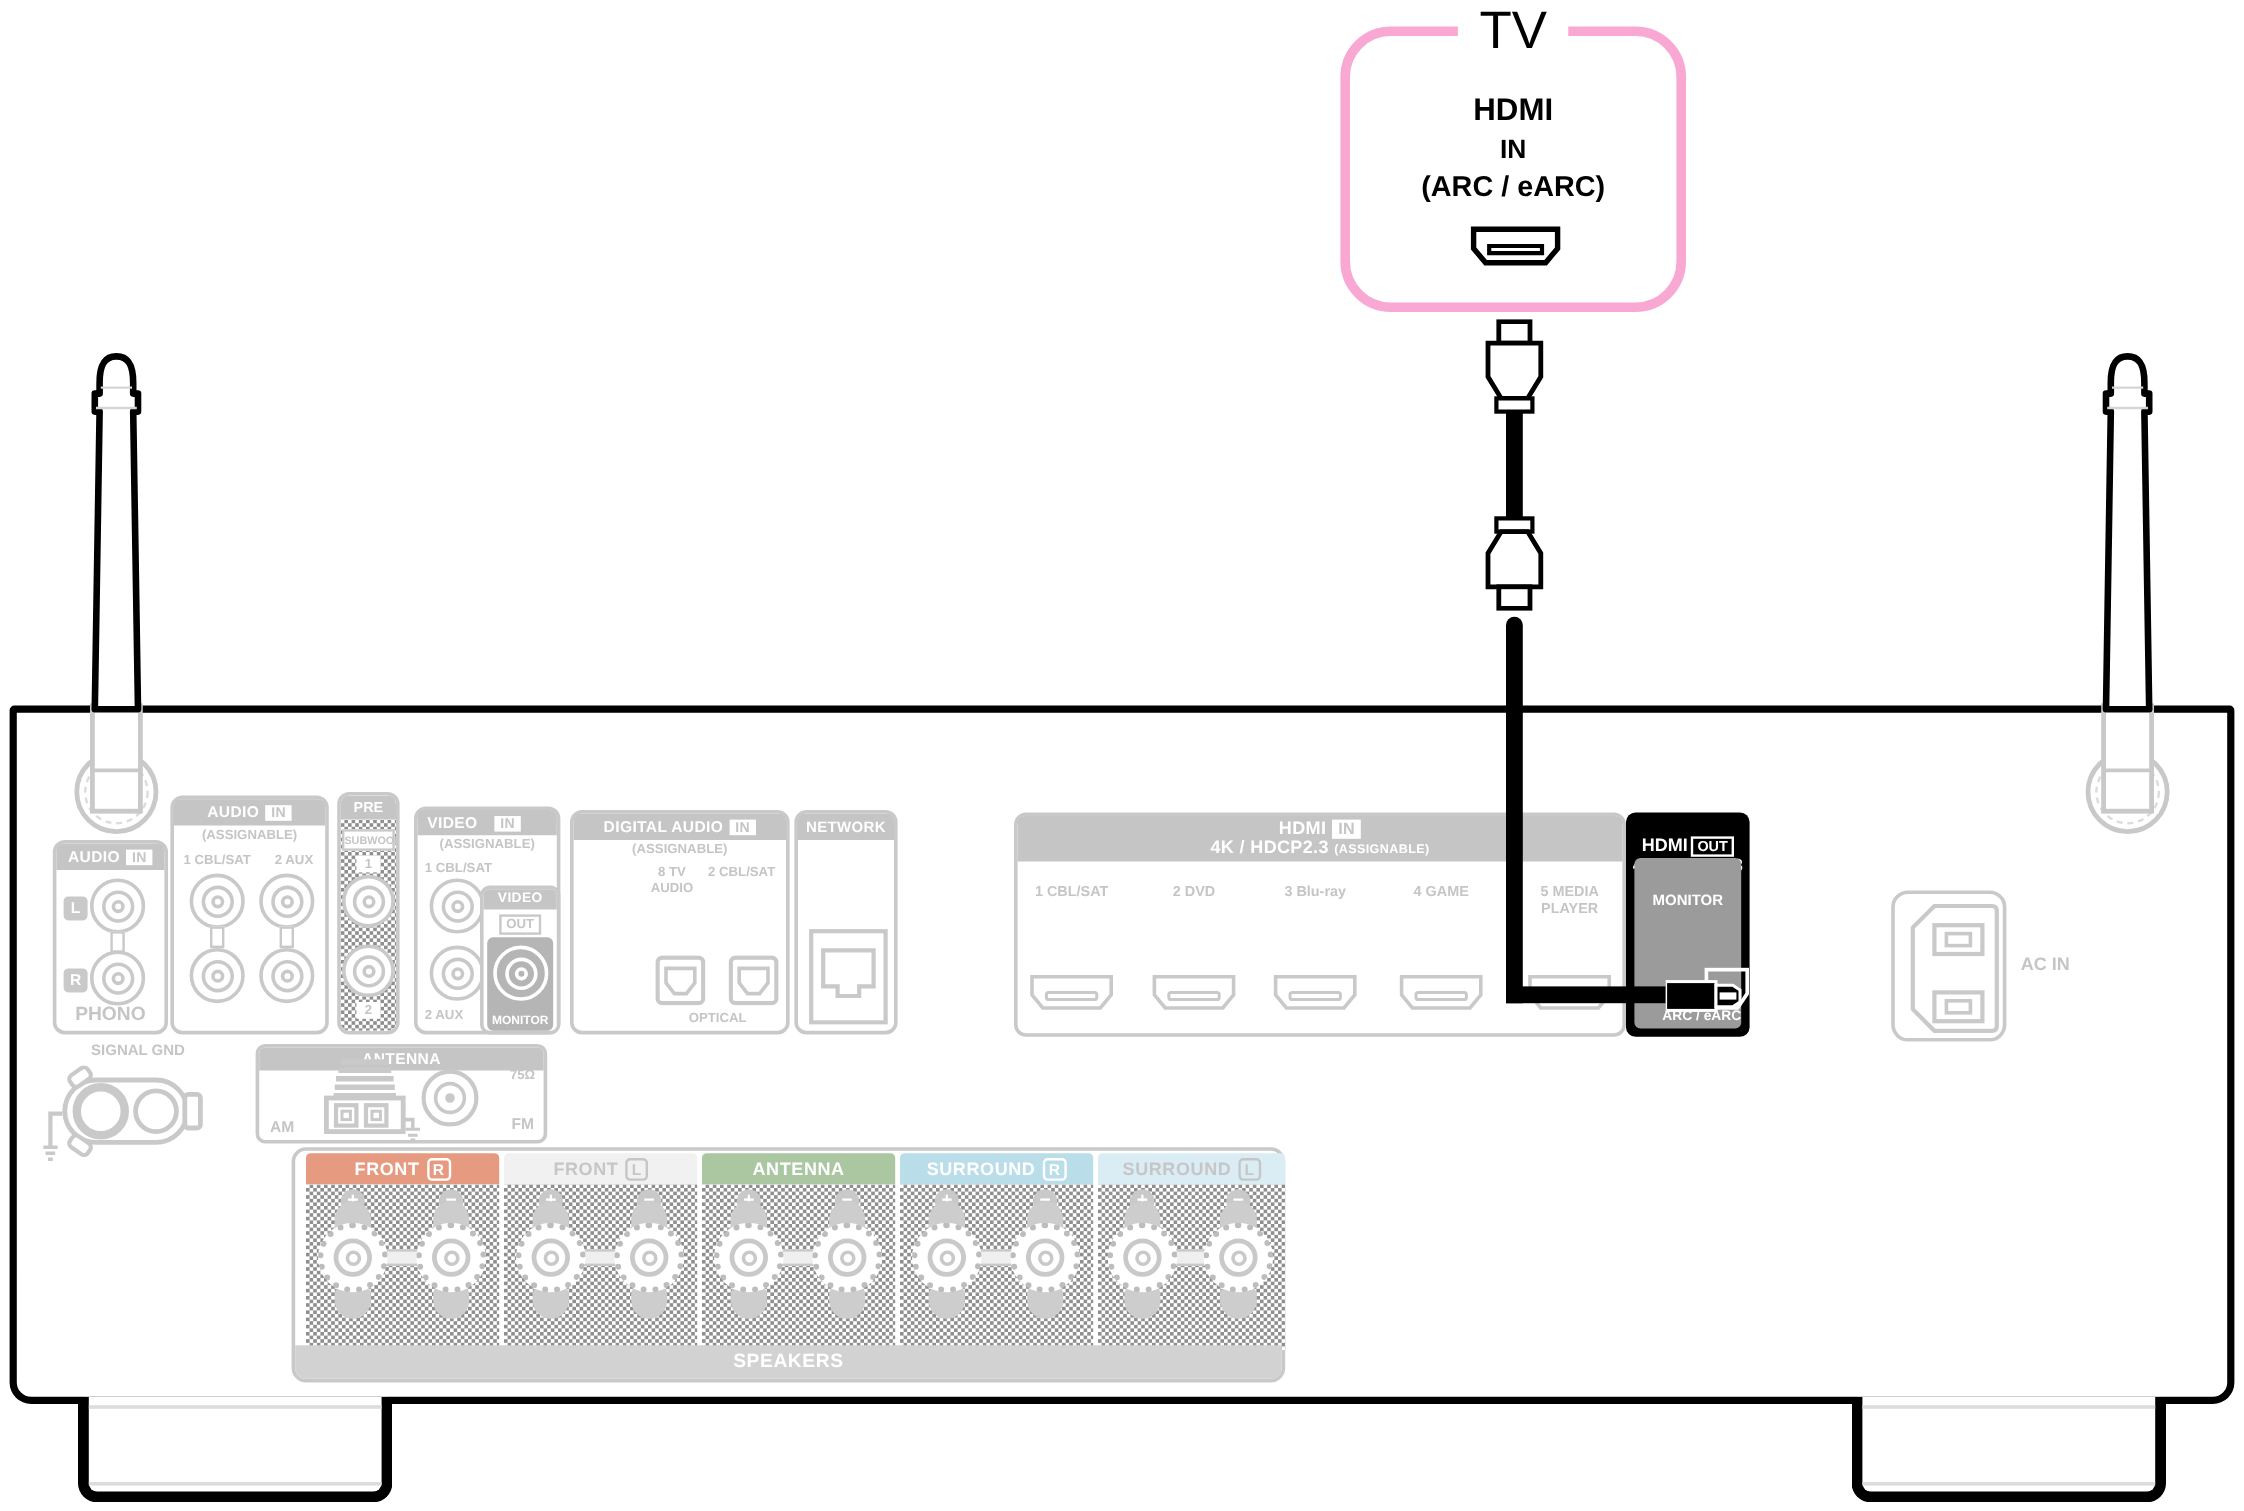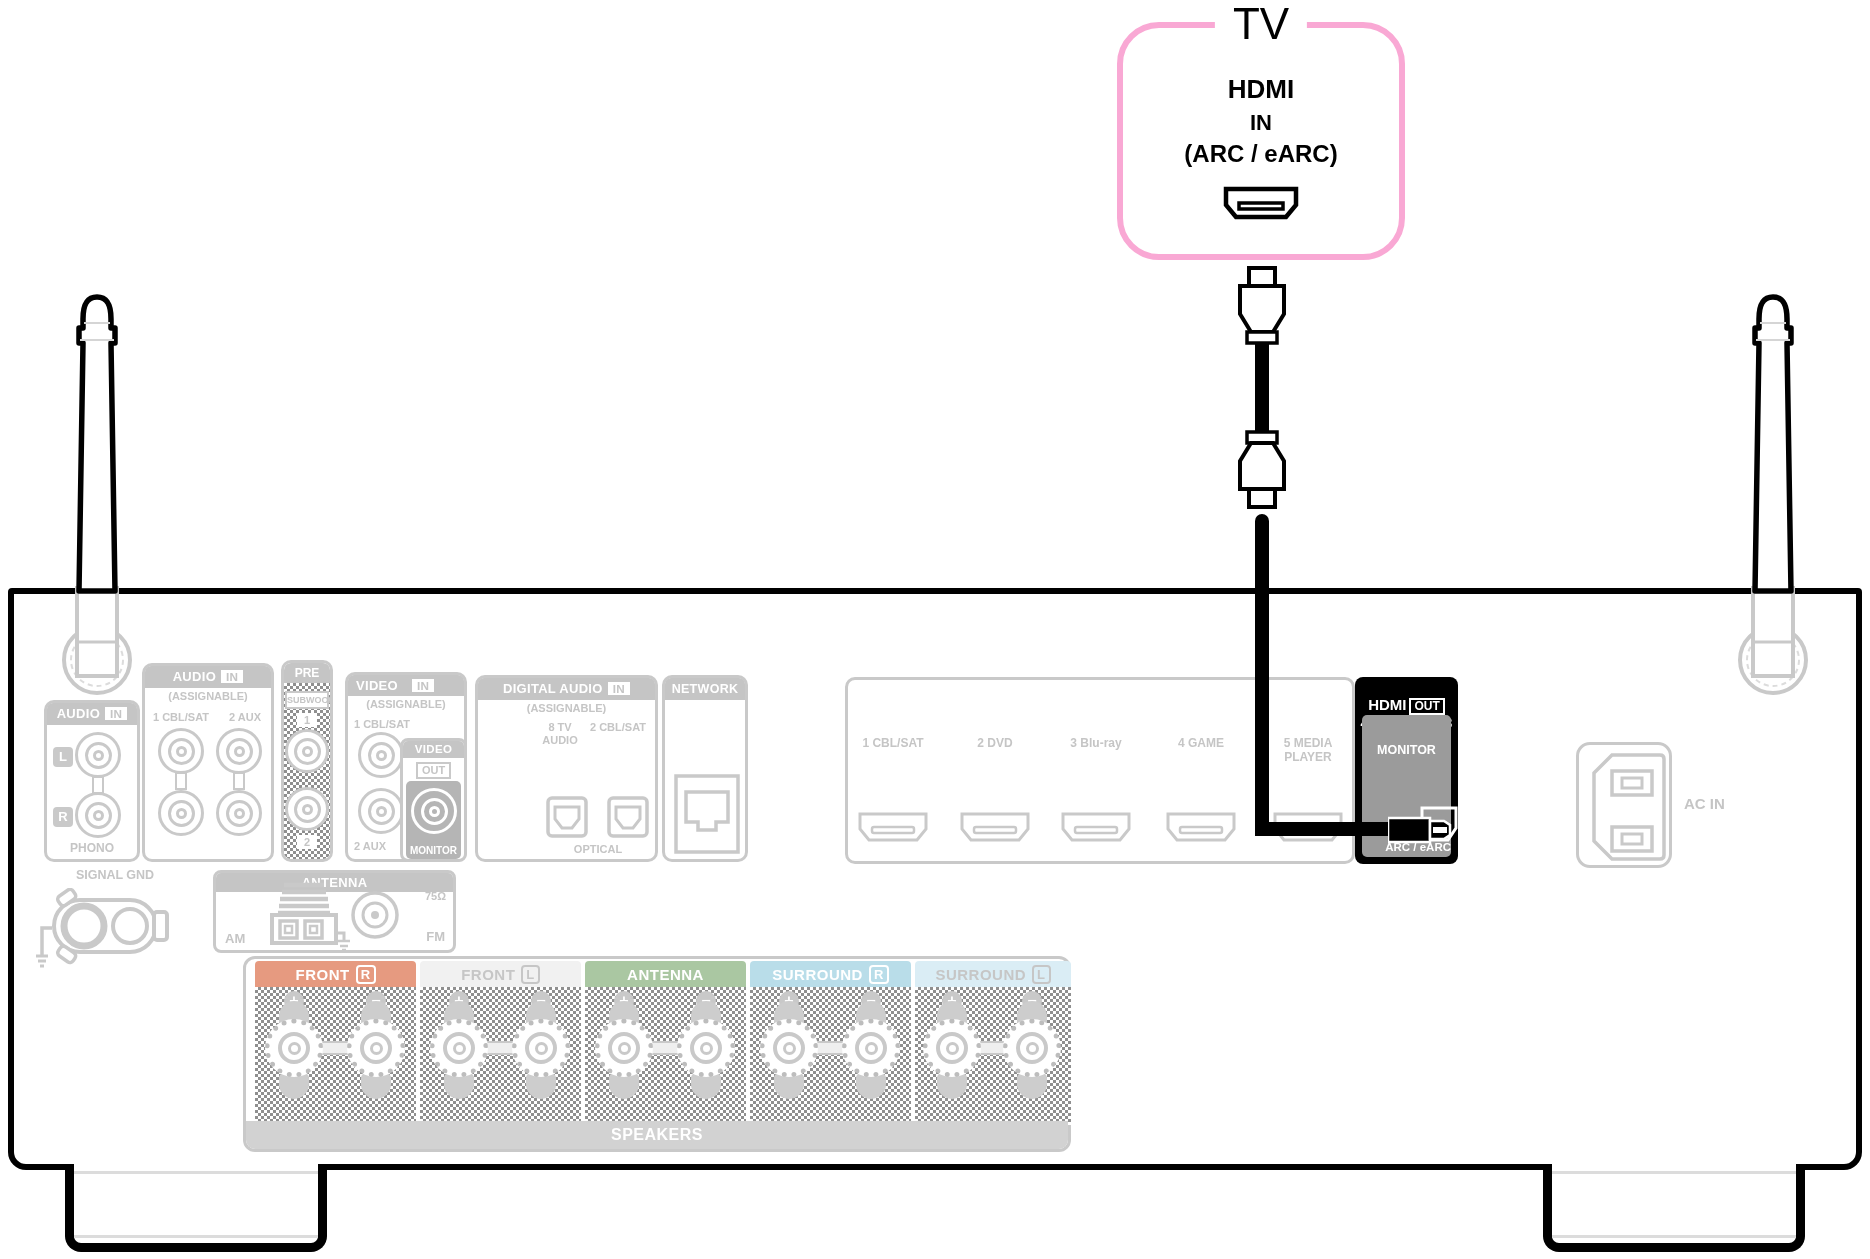--- a/index.html
+++ b/index.html
@@ -83,21 +83,21 @@
           <span></span>
         </span>
       </div>
     <div class="pairbar" style="left:45px;top:73px"></div>
     <div class="lrbadge" style="left:6px;top:104px">R</div>
     <div class="rca" style="left:28px;top:89px">
         <span>
           <span></span>
         </span>
       </div>
-    <div class="glabel" style="left:0;right:0;bottom:4px;text-align:center;font-size:12px">PHONO</div>
+    <div class="glabel" style="left:0;right:0;bottom:4px;text-align:center;font-size:16px">PHONO</div>
   </div>
 
   <div class="gbox" style="left:142px;top:663px;width:132px;height:199px">
     <div class="band" style="height:22px;line-height:22px">
       <span>AUDIO</span><span class="badge">IN</span>
     </div>
     <div class="glabel" style="left:0;right:0;top:24px;text-align:center;font-size:11px">(ASSIGNABLE)</div>
     <div class="glabel" style="left:0;top:45px;width:72px;text-align:center;font-size:11px">1 CBL/SAT</div>
     <div class="glabel" style="left:70px;top:45px;width:60px;text-align:center;font-size:11px">2 AUX</div>
     <div class="rca" style="left:13px;top:62px">
@@ -200,20 +200,24 @@
     <div class="band" style="height:22px;line-height:22px;font-size:12.5px">
       <span>NETWORK</span>
     </div>
     <svg class="abs" style="left:9px;top:96px" width="66" height="80" viewBox="0 0 66 80">
       <rect x="2" y="2" width="62" height="76" fill="none" stroke="#c9c9c9" stroke-width="3.5"></rect>
       <path d="M12 18 H54 V48 H42 V56 H24 V48 H12 Z" fill="none" stroke="#c9c9c9" stroke-width="3.5"></path>
     </svg>
   </div>
 
   <div class="gbox" style="left:845px;top:677px;width:510px;height:187px">
+    <div class="band" style="height:38px;padding-top:2px">
+      <div style="line-height:17px;font-size:15px"><span>HDMI</span><span class="badge">IN</span></div>
+      <div style="line-height:16px;font-size:15px"><span>4K / HDCP2.3</span> <span style="font-size:10.5px">(ASSIGNABLE)</span></div>
+    </div>
     <div class="hp" style="left:-3px;top:56px">1 CBL/SAT</div>
     <div class="hp" style="left:99px;top:56px">2 DVD</div>
     <div class="hp" style="left:200px;top:56px">3 Blu-ray</div>
     <div class="hp" style="left:305px;top:56px">4 GAME</div>
     <div class="hp" style="left:420px;top:56px;width:80px">5 MEDIA PLAYER</div>
     <svg class="abs" style="left:10px;top:132px" width="70" height="30" viewBox="0 0 70 30">
         <path d="M2 2 H68 V17 L59 28 H11 L2 17 Z" fill="none" stroke="#c9c9c9" stroke-width="3"></path>
         <rect x="14" y="15" width="42" height="6" rx="2" fill="none" stroke="#c9c9c9" stroke-width="2.5"></rect>
       </svg>
     <svg class="abs" style="left:112px;top:132px" width="70" height="30" viewBox="0 0 70 30">
@@ -459,21 +463,21 @@
   </svg>
   <div class="cable" style="left:1255px;top:514px;width:14px;height:322px;border-radius:8px 8px 0 0"></div>
   <div class="cable" style="left:1255px;top:822px;width:137px;height:14px"></div>
   <svg class="abs" style="left:1388px;top:806px" width="72" height="44" viewBox="0 0 72 44">
     <path d="M34 2 H68 V22 L60 34 H42 L34 22 Z" fill="none" stroke="#fff" stroke-width="3"></path>
     <rect x="0" y="12" width="42" height="24" fill="#000" stroke="#fff" stroke-width="2.5"></rect>
     <path d="M42 15 H56 L62 19 V29 L56 33 H42 Z" fill="#000" stroke="#fff" stroke-width="2.5"></path>
     <rect x="45" y="21" width="14" height="6" fill="#fff"></rect>
   </svg>
 
-  <div class="abs" style="left:1117px;top:22px;width:288px;height:238px;border:6px solid #f9a8d4;border-radius:42px;background:#fff">
+  <div class="abs" style="left:1117px;top:22px;width:288px;height:238px;border:8px solid #f9a8d4;border-radius:42px;background:#fff">
     <div class="abs" style="left:50%;top:-30px;transform:translateX(-50%);background:#fff;padding:0 18px;font-size:44px;font-weight:normal;line-height:52px;color:#000">TV</div>
     <div class="tvline" style="top:46px;font-size:26px">HDMI</div>
     <div class="tvline" style="top:82px;font-size:22px">IN</div>
     <div class="tvline" style="top:112px;font-size:24px">(ARC / eARC)</div>
     <svg class="abs" style="left:100px;top:158px" width="76" height="34" viewBox="0 0 76 34">
       <path d="M3 3 H73 V19 L63 31 H13 L3 19 Z" fill="none" stroke="#000" stroke-width="4.5"></path>
       <path d="M16 17 H60 V23 H16 Z" fill="none" stroke="#000" stroke-width="3.5"></path>
     </svg>
   </div>
 

